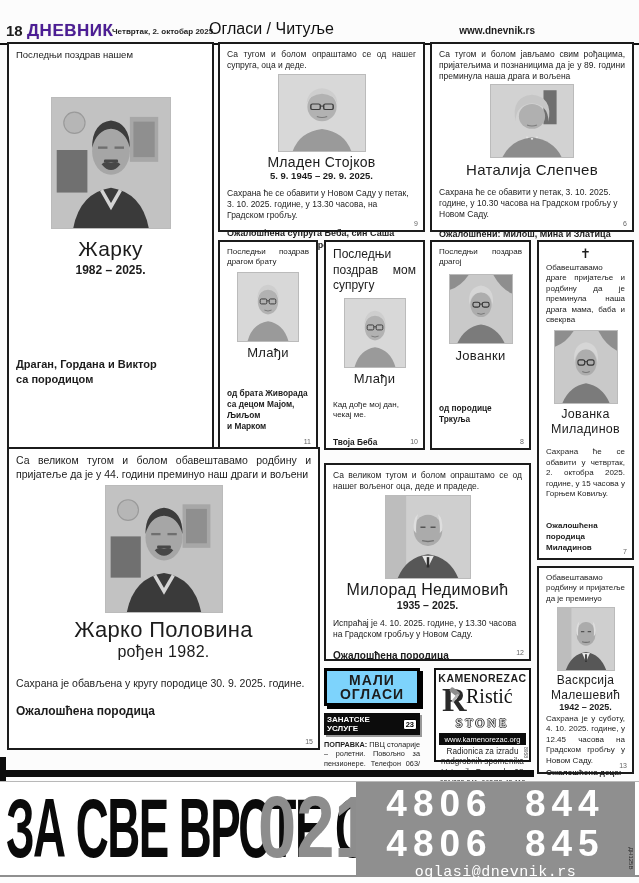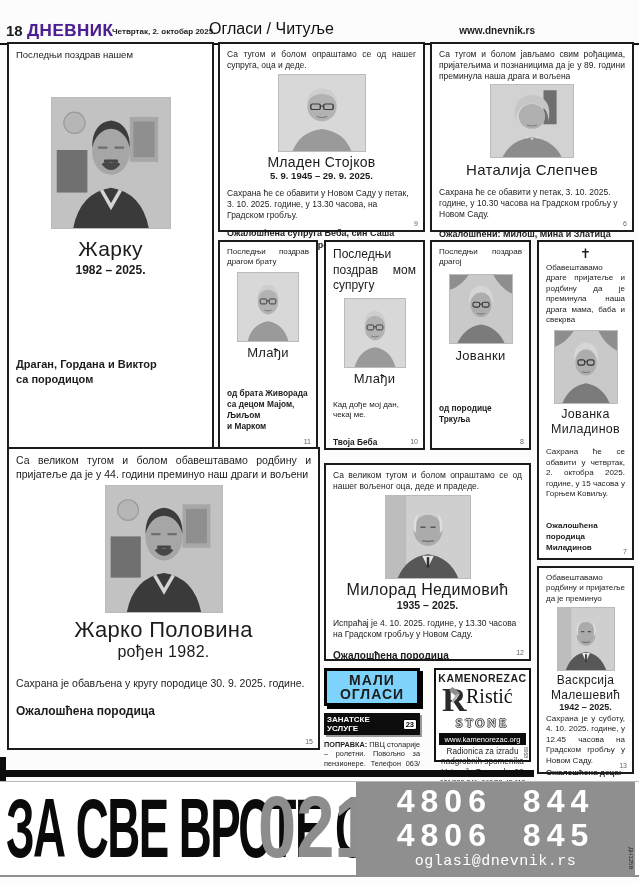--- a/index.html
+++ b/index.html
@@ -61,21 +61,21 @@
   .edgemark{position:absolute;left:0;top:757px;width:6px;height:38px;background:#0d0d0d;}
   .banner{position:absolute;left:0;top:781px;width:639px;height:96px;background:#fff;
           border-top:1px solid #b8b8b8;border-bottom:2px solid #8f8f8f;box-sizing:border-box;}
   .banner-text{position:absolute;left:6px;top:50%;transform:translateY(-50%) scale(.52,.95);
                transform-origin:left center;font-size:88px;font-weight:900;letter-spacing:-3px;
                color:#0a0a0a;white-space:nowrap;}
   .banner-021{position:absolute;left:258px;top:50%;transform:translateY(-52%) scaleX(.78);
               transform-origin:left center;font-size:88px;font-weight:900;color:#8d8d8d;}
   .banner-gray{position:absolute;left:356px;top:0;width:279px;height:100%;background:#8f8f8f;
                color:#fff;text-align:center;box-sizing:border-box;padding-top:2px;}
-  .phone{font-size:32px;font-weight:800;letter-spacing:6px;word-spacing:16px;line-height:1.07;}
+  .phone{font-size:37px;font-weight:800;letter-spacing:6px;word-spacing:16px;line-height:1.07;}
   .mail{font-family:"Liberation Mono",monospace;font-size:15px;letter-spacing:.5px;margin-top:1px;}
   .banner-code{position:absolute;right:1px;bottom:6px;writing-mode:vertical-rl;font-size:6px;color:#2e2e2e;}
   .hidden-defs{position:absolute;width:0;height:0;overflow:hidden;}
 </style>
 </head>
 <body>
 
 <svg class="hidden-defs" aria-hidden="true">
   <defs>
     <symbol id="p-young-man" viewBox="0 0 100 110" preserveAspectRatio="none">

